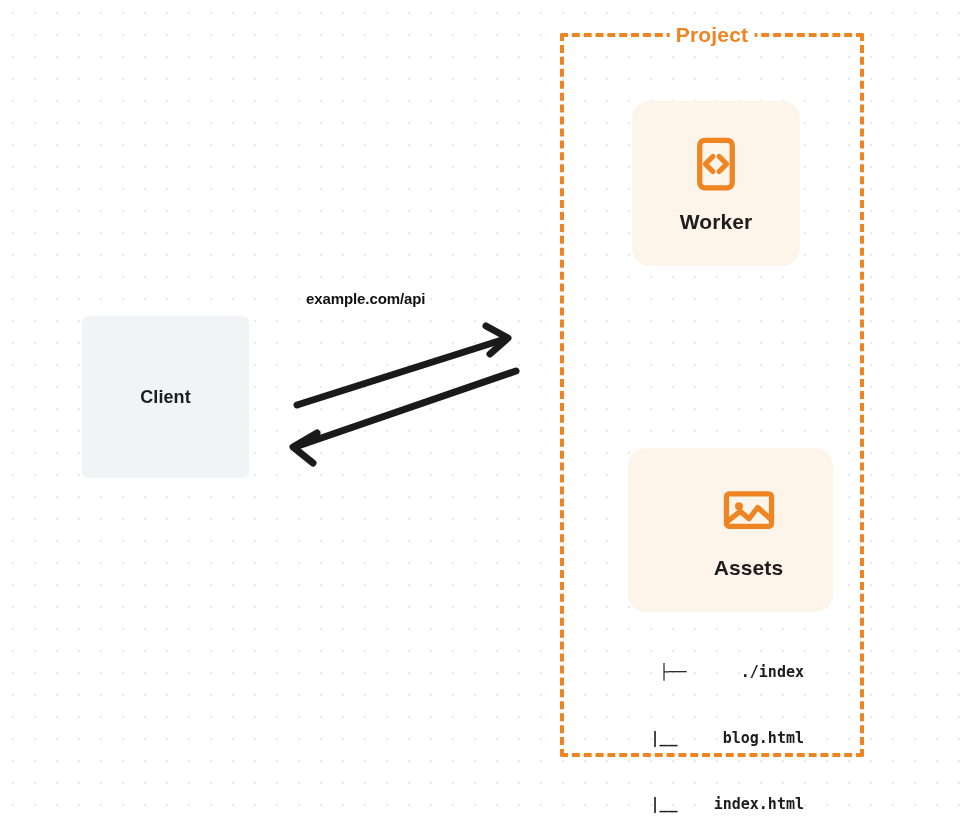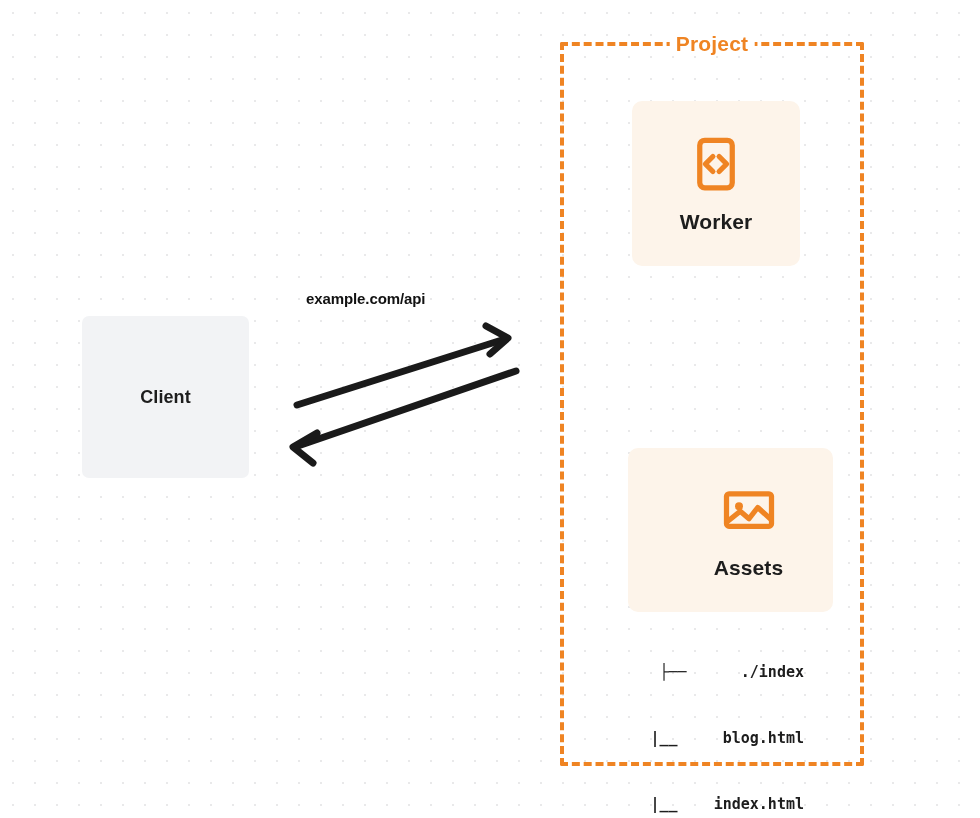--- a/index.html
+++ b/index.html
@@ -61,21 +61,21 @@
     left: 275px;
     top: 320px;
     width: 260px;
     height: 150px;
   }
 
   
   #project-group {
     position: absolute;
     left: 560px;
-    top: 42px;
+    top: 33px;
     width: 304px;
     height: 724px;
     box-sizing: border-box;
     border: 4px dashed #ef8423;
     border-radius: 2px;
   }
   #project-title {
     position: absolute;
     left: 50%;
     top: -14px;
@@ -86,21 +86,21 @@
     font-weight: bold;
     color: #ef8423;
     white-space: nowrap;
     letter-spacing: 0.2px;
   }
 
   
   .resource-card {
     position: absolute;
     background: #fdf4ea;
-    border-radius: 10px;
+    border-radius: 18px;
     display: flex;
     flex-direction: column;
     align-items: center;
     justify-content: center;
   }
   #worker-card {
     left: 632px;
     top: 101px;
     width: 168px;
     height: 165px;

